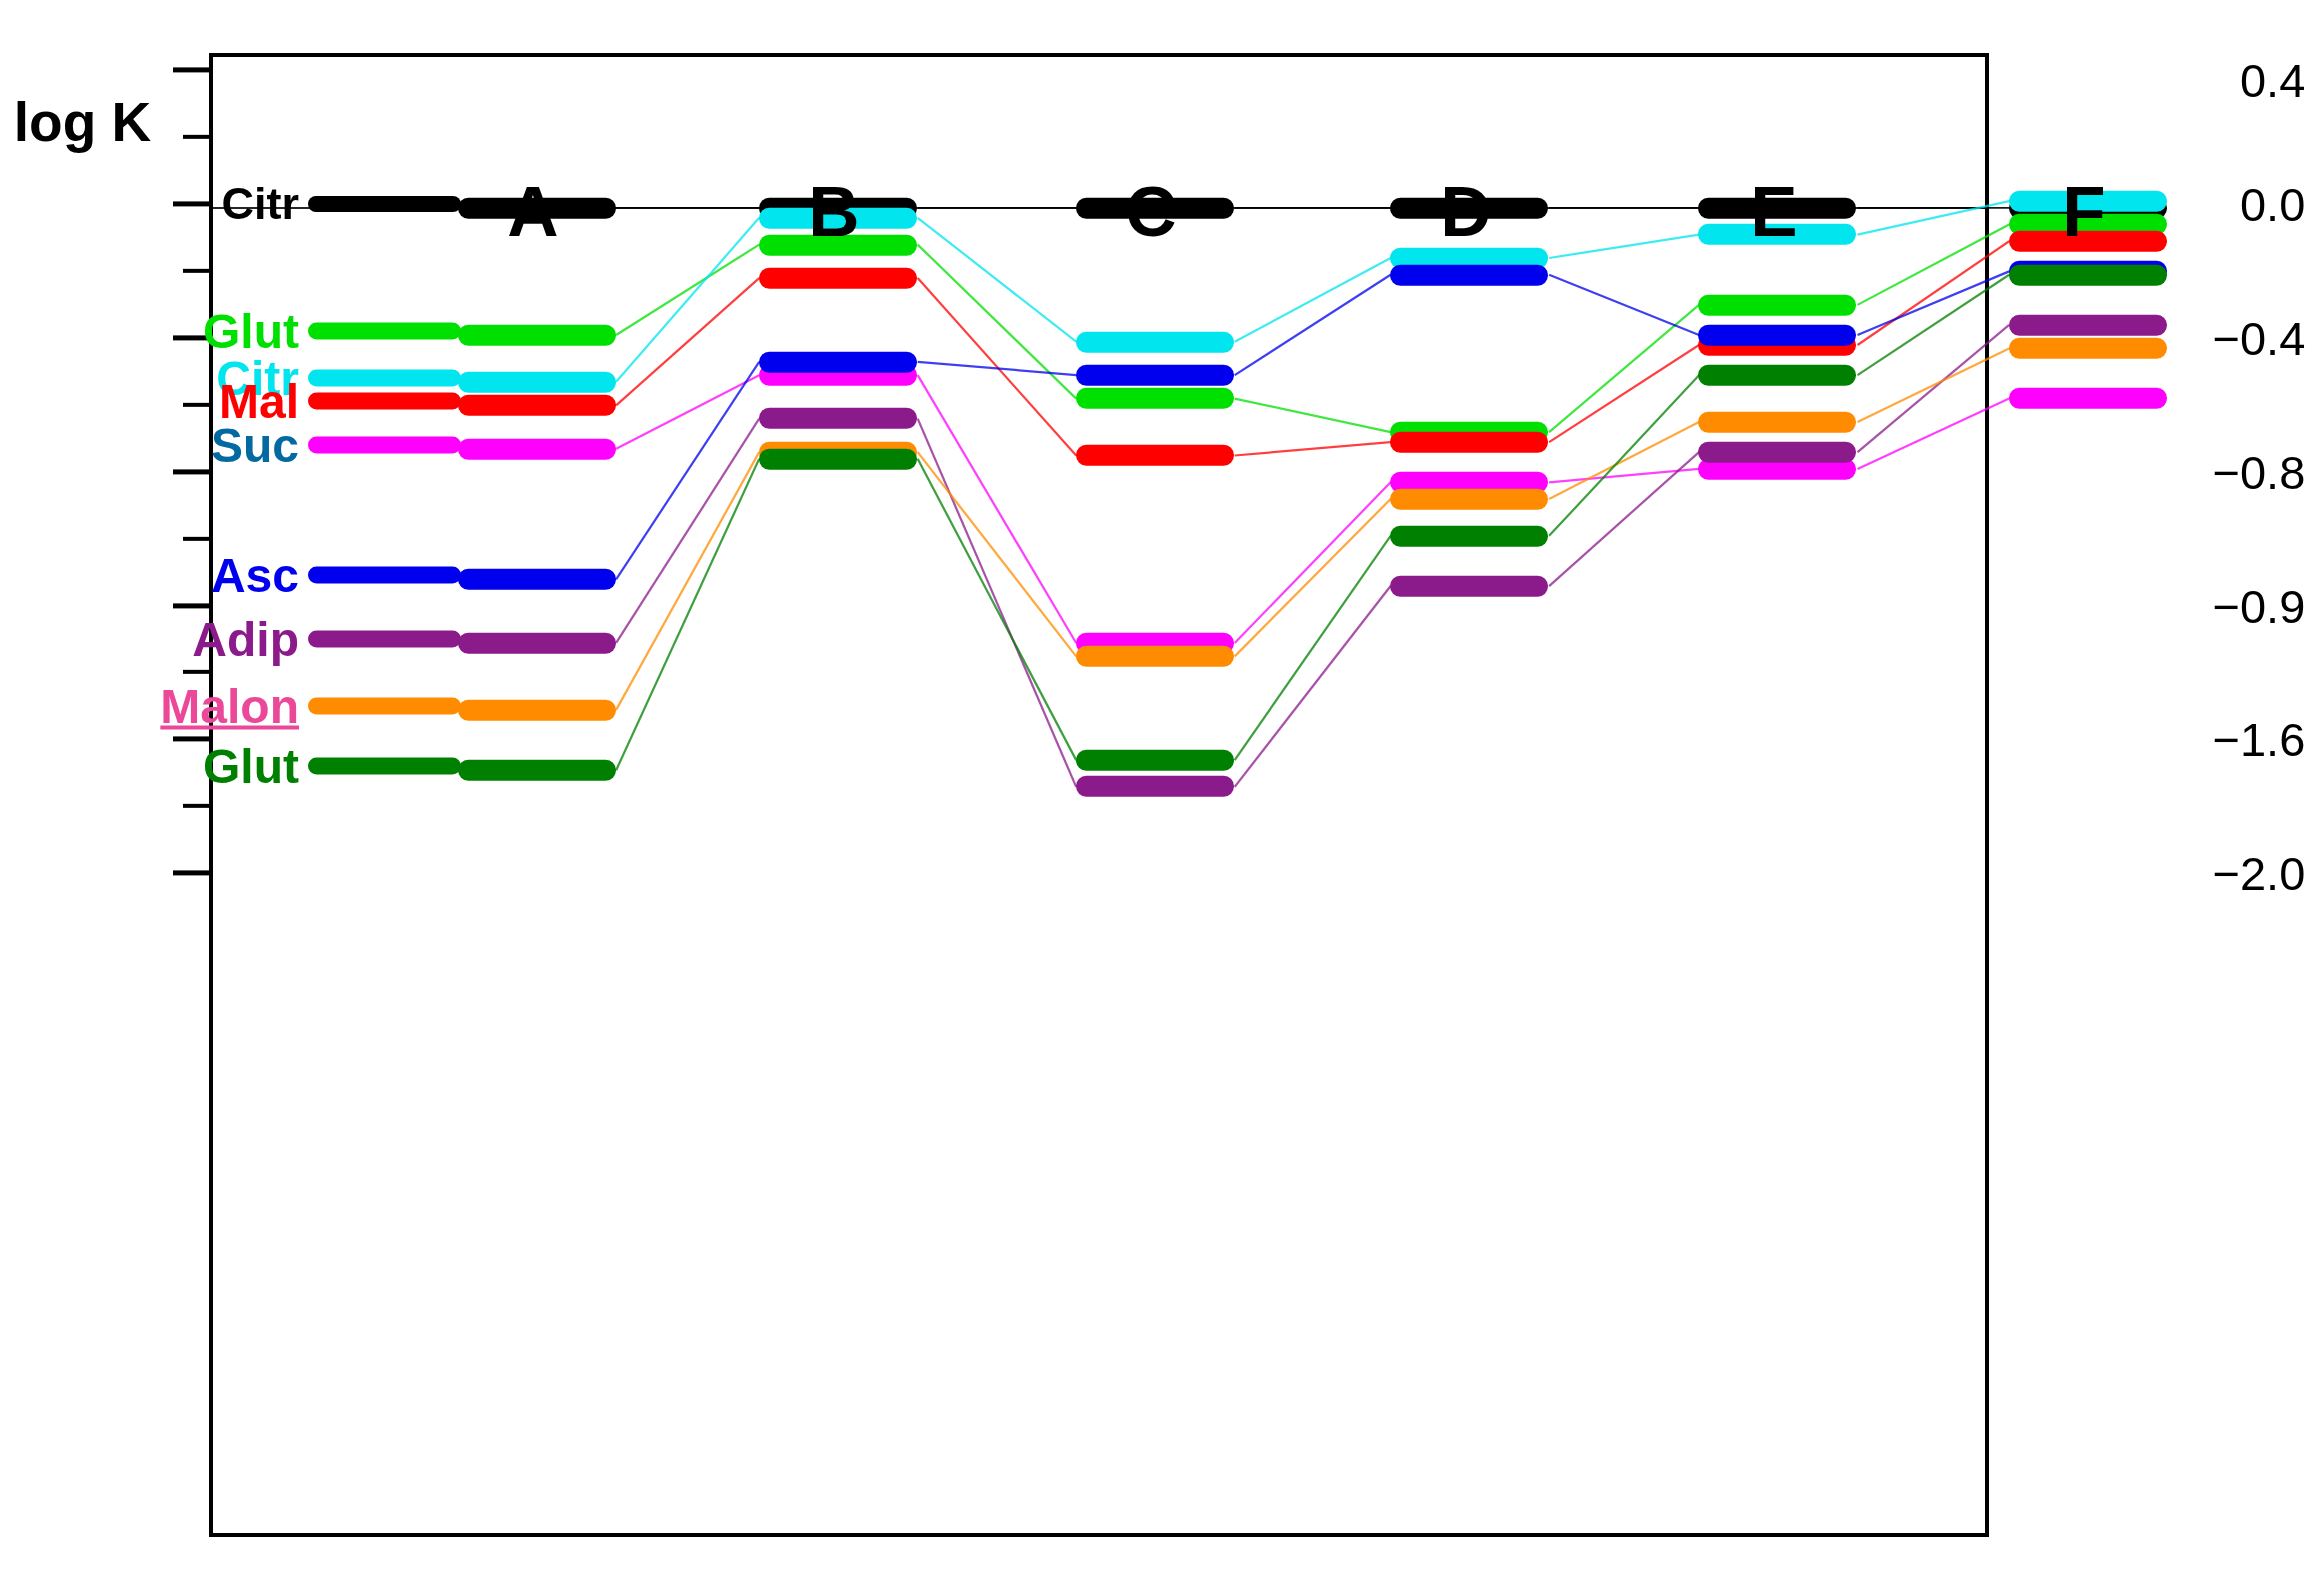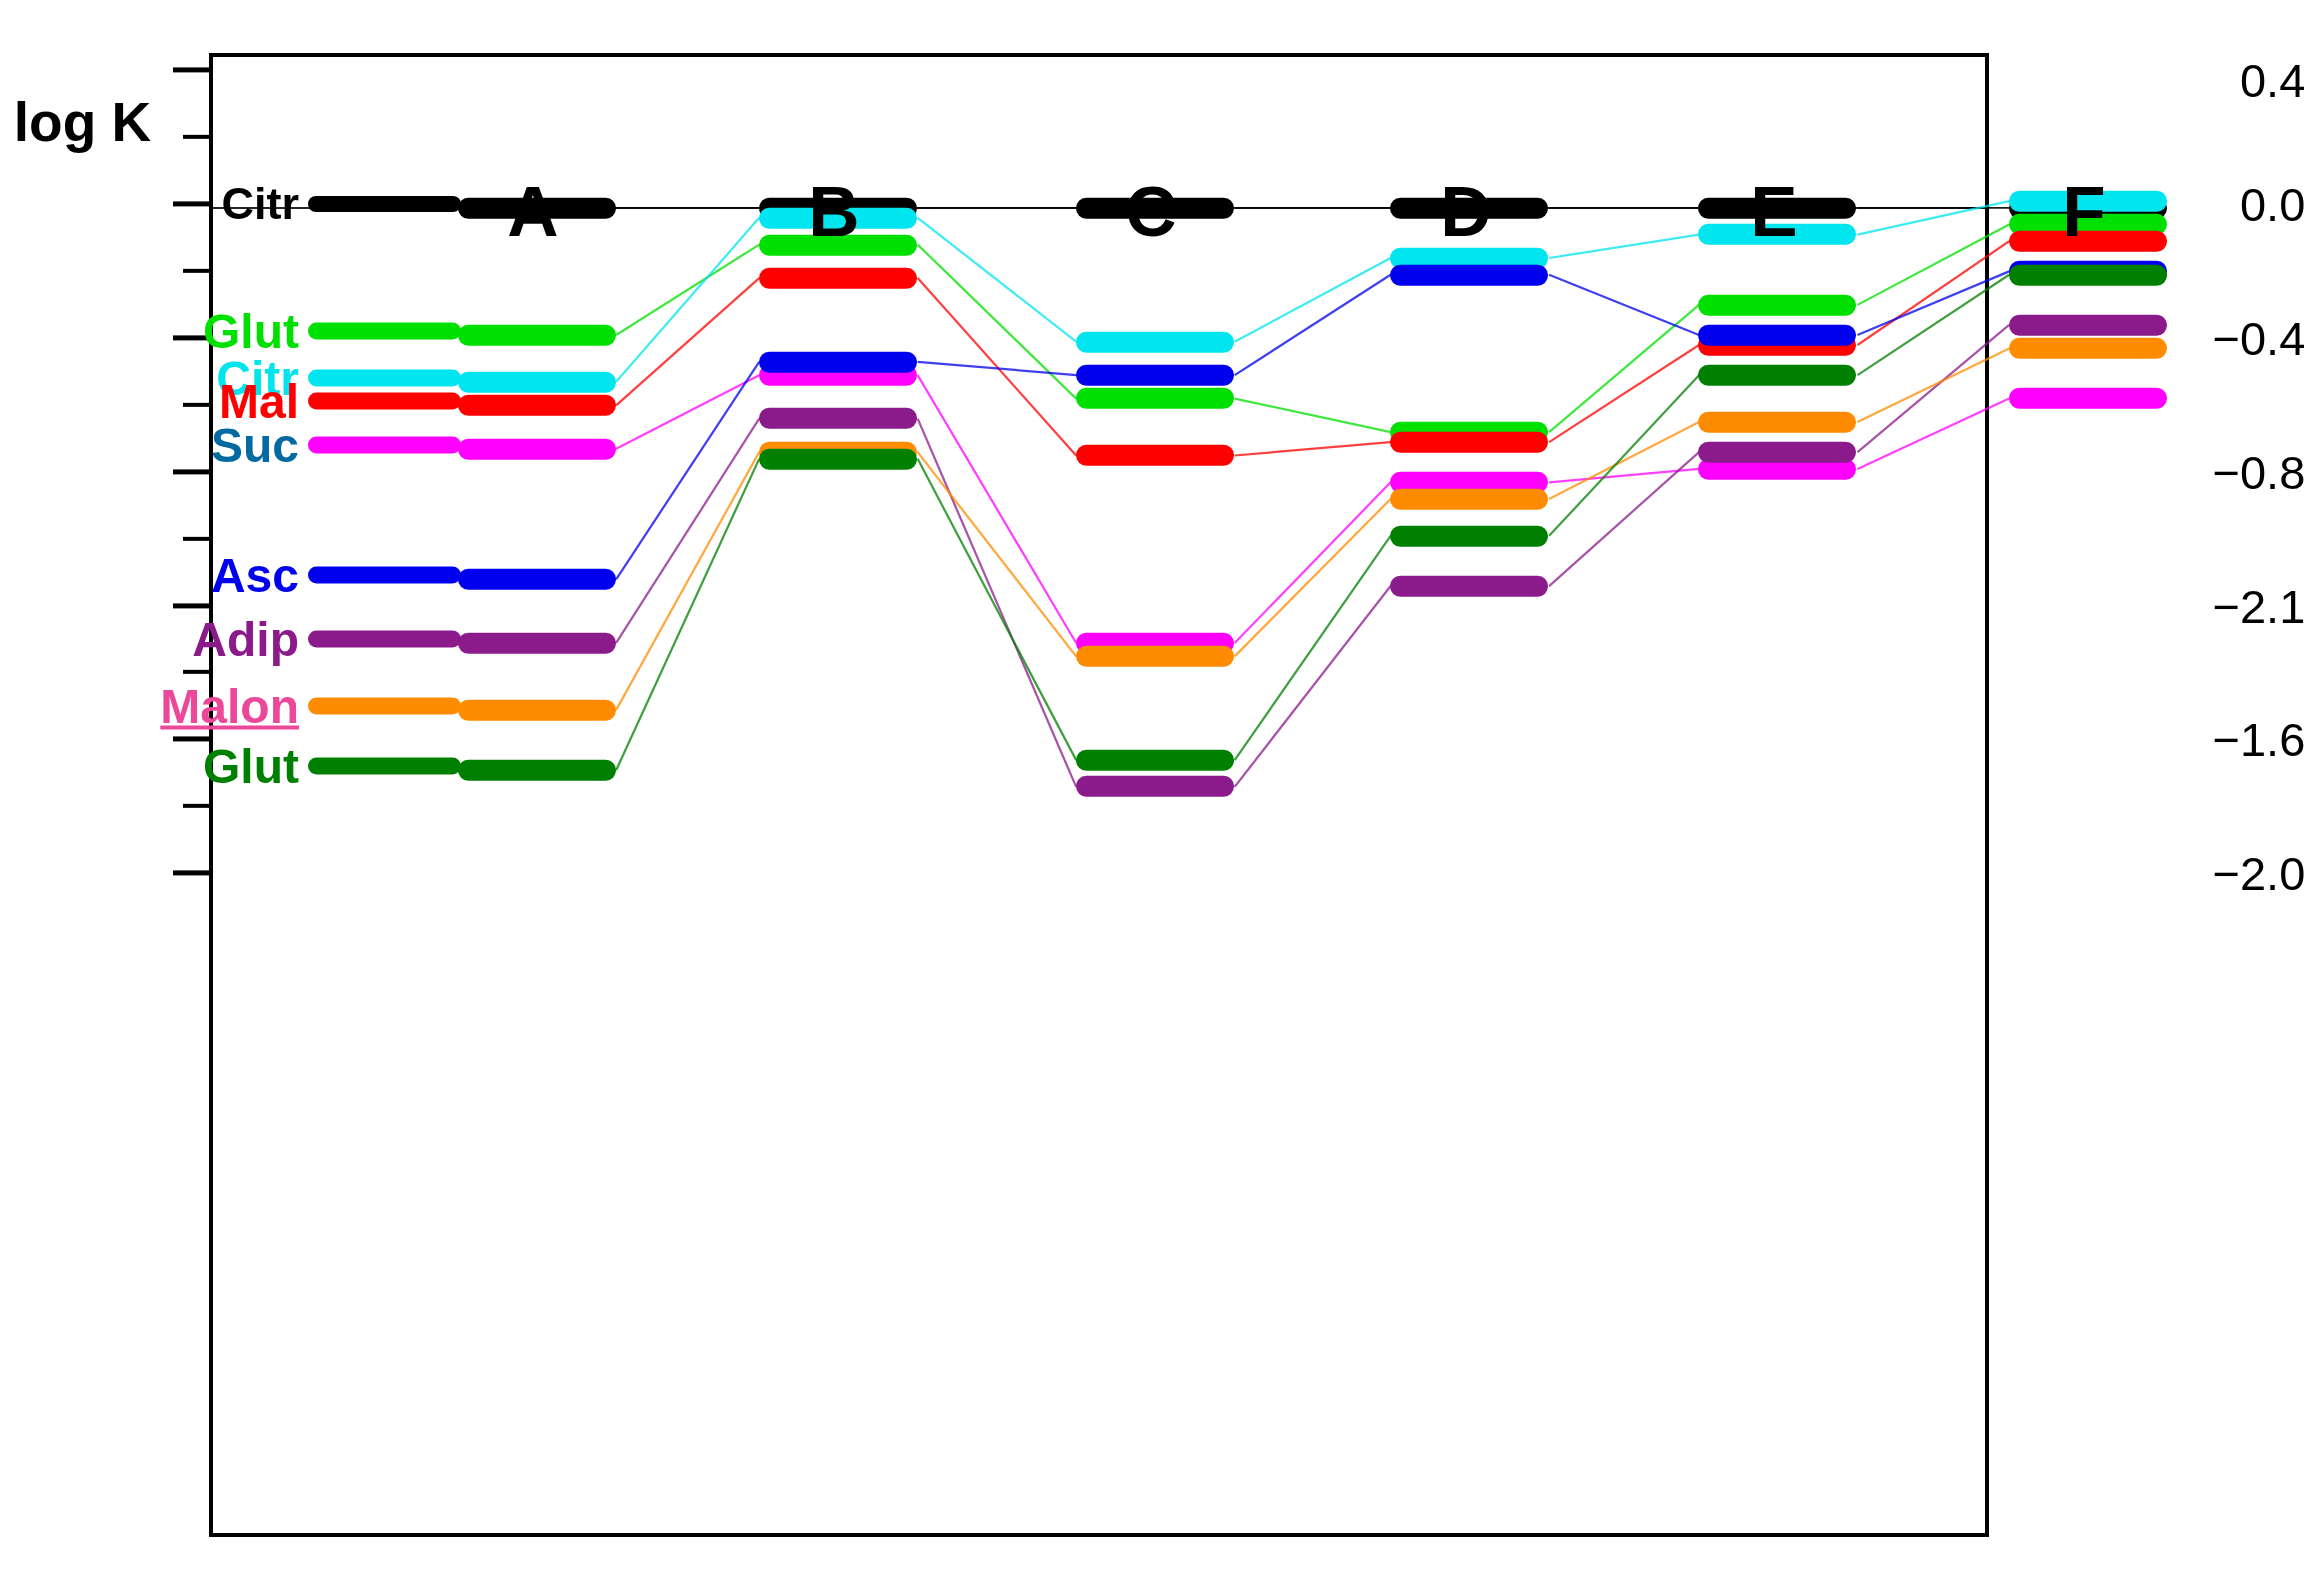--- a/index.html
+++ b/index.html
@@ -97,21 +97,21 @@
       <div class="ytick-mark minor" style="top: 137px;"></div>
       <div class="ytick-label" style="top: 204px;">0.0</div>
       <div class="ytick-mark" style="top: 204px;"></div>
       <div class="ytick-mark minor" style="top: 271px;"></div>
       <div class="ytick-label" style="top: 338px;">−0.4</div>
       <div class="ytick-mark" style="top: 338px;"></div>
       <div class="ytick-mark minor" style="top: 405px;"></div>
       <div class="ytick-label" style="top: 472px;">−0.8</div>
       <div class="ytick-mark" style="top: 472px;"></div>
       <div class="ytick-mark minor" style="top: 539px;"></div>
-      <div class="ytick-label" style="top: 606px;">−2.1</div>
+      <div class="ytick-label" style="top: 606px;">−0.9</div>
       <div class="ytick-mark" style="top: 606px;"></div>
       <div class="ytick-mark minor" style="top: 672px;"></div>
       <div class="ytick-label" style="top: 739px;">−1.6</div>
       <div class="ytick-mark" style="top: 739px;"></div>
       <div class="ytick-mark minor" style="top: 806px;"></div>
       <div class="ytick-label" style="top: 873px;">−2.0</div>
       <div class="ytick-mark" style="top: 873px;"></div>
     </div>
 
   <div id="plot-frame">

